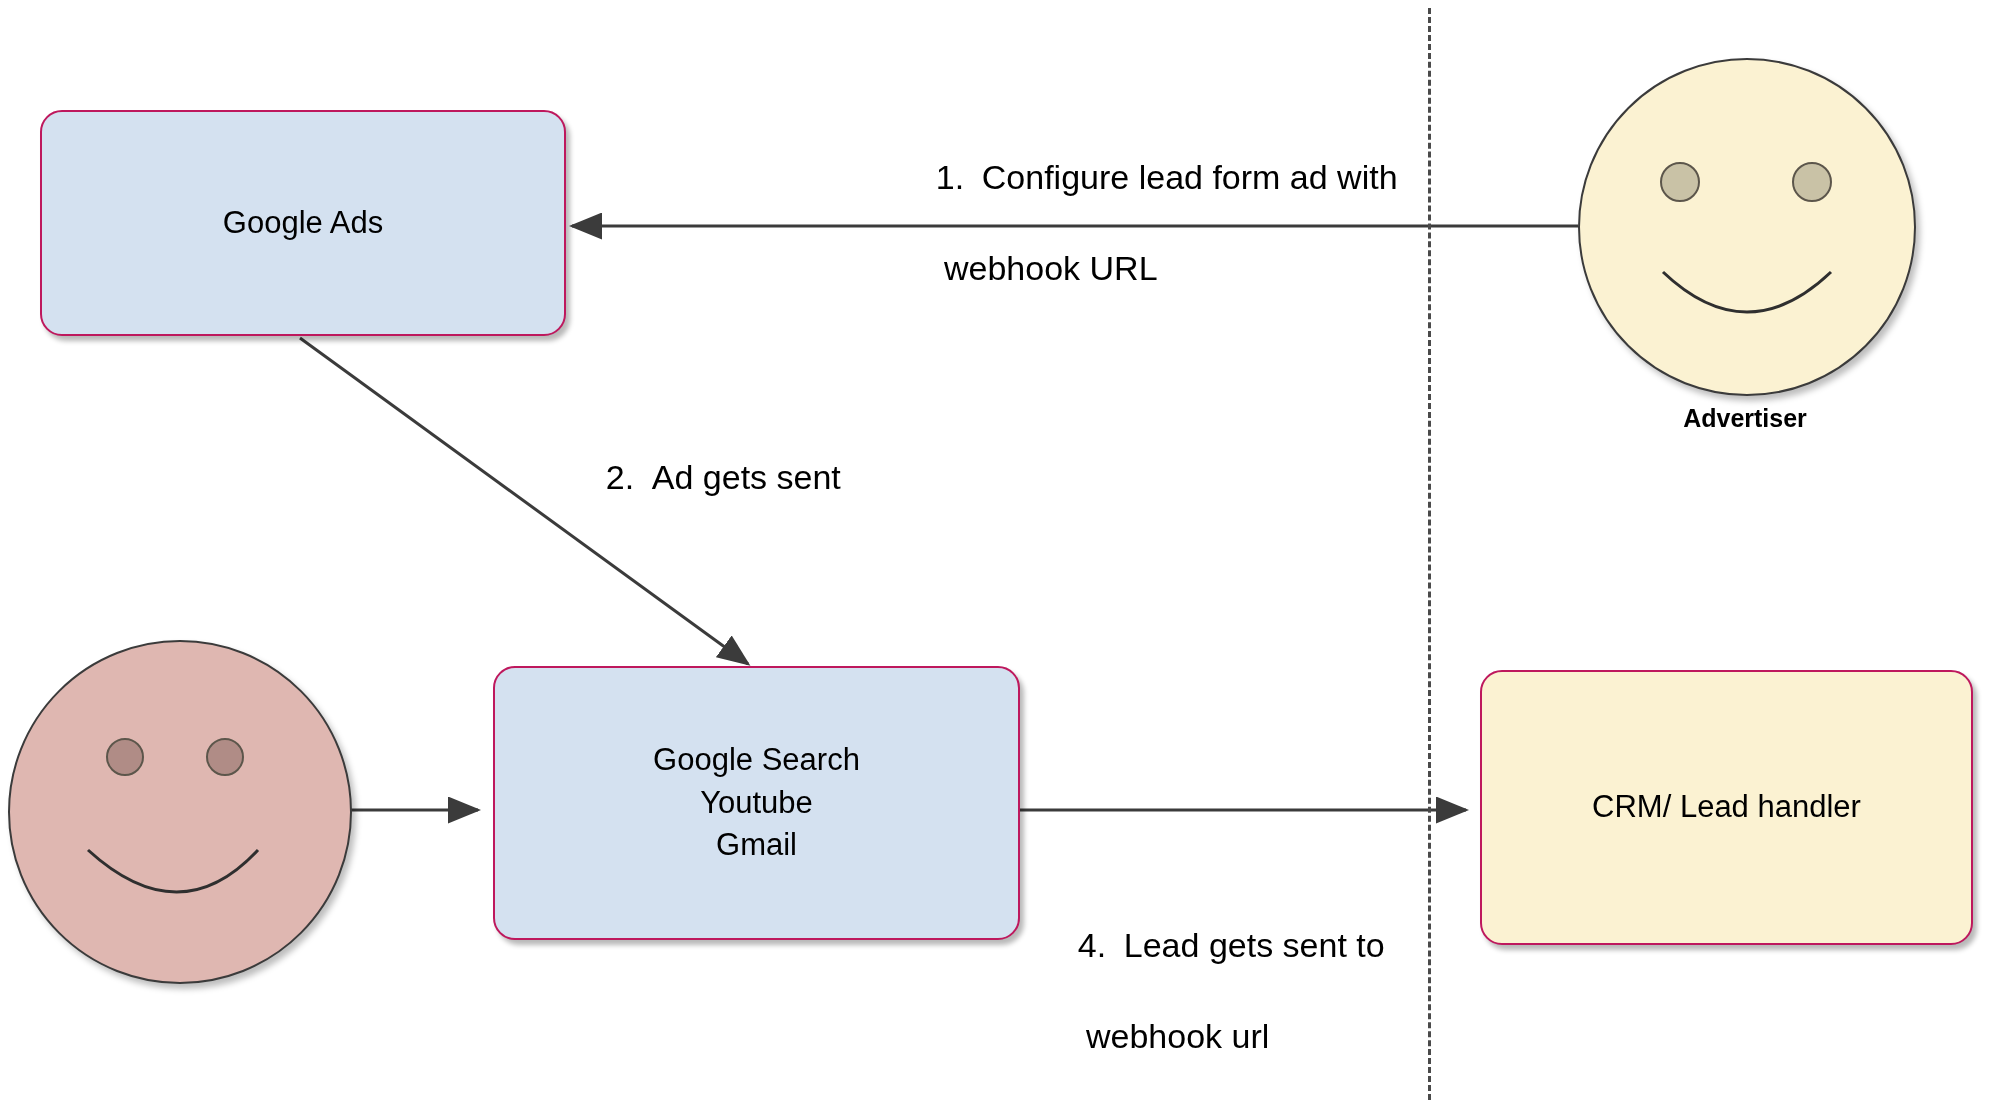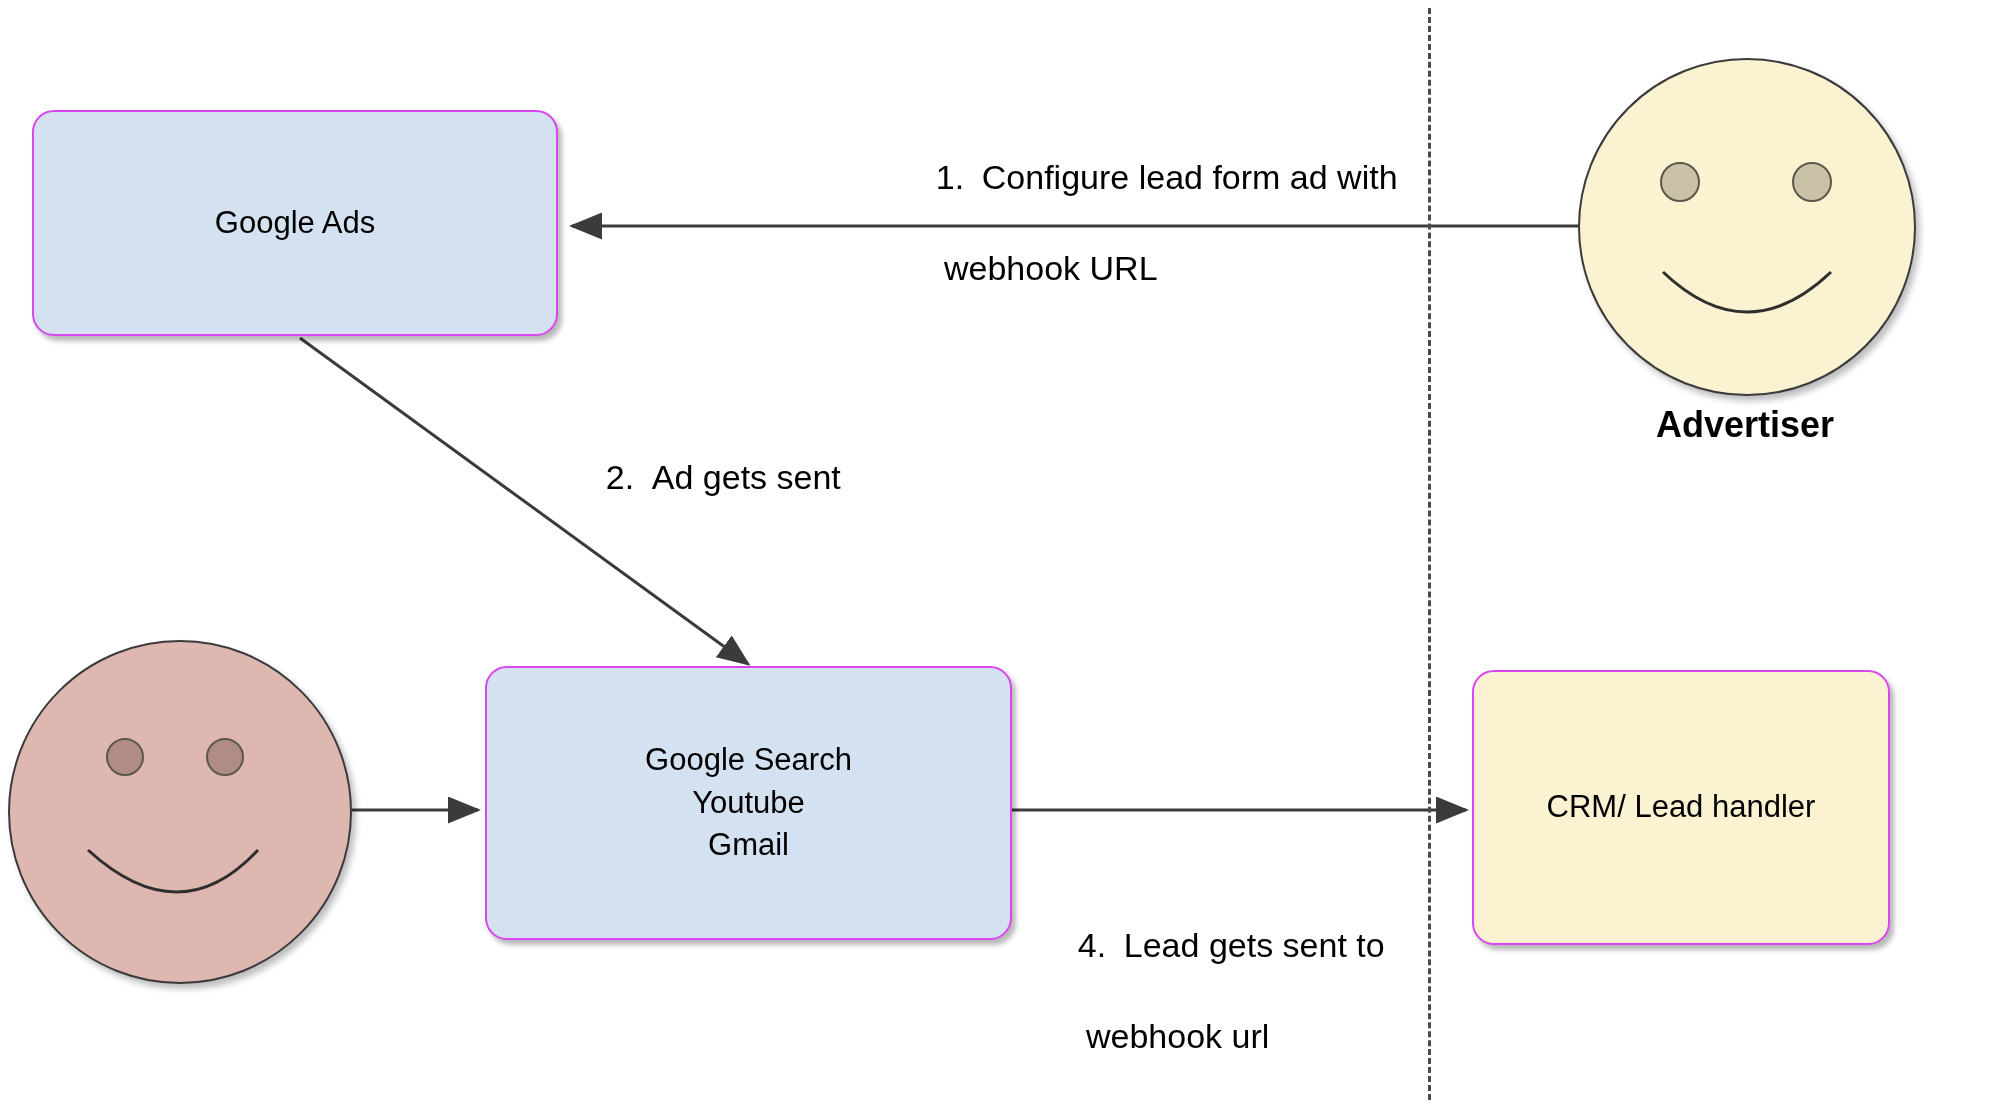--- a/index.html
+++ b/index.html
@@ -23,30 +23,31 @@
     top: 0;
     width: 2004px;
     height: 1116px;
     pointer-events: none;
   }
 
   
   .node-box {
     position: absolute;
     box-sizing: border-box;
-    border: 2px solid #d946ef;
+    border: 2px solid #be185d;
     border-radius: 22px;
     display: flex;
     align-items: center;
     justify-content: center;
     text-align: center;
     color: #000000;
     font-size: 31px;
     line-height: 1.37;
     box-shadow: 4px 5px 5px rgba(0,0,0,0.28);
+    margin-left: 8px;
   }
   .box-blue { background: #d4e1f0; }
   .box-cream { background: #fbf2d2; }
 
   
   .face {
     position: absolute;
     border-radius: 50%;
     border: 2px solid #3b3b3b;
     box-shadow: 4px 5px 6px rgba(0,0,0,0.26);
@@ -68,21 +69,21 @@
     width: 100%;
     height: 100%;
     overflow: visible;
   }
 
   
   .face-caption {
     position: absolute;
     text-align: center;
     font-weight: bold;
-    font-size: 36px;
+    font-size: 25px;
     color: #000000;
     white-space: nowrap;
   }
 
   
   .edge-label {
     position: absolute;
     color: #000000;
     font-size: 34px;
     line-height: 1.33;
@@ -156,21 +157,21 @@
   </div>
 
   <div class="node-box box-blue" style="left:485px; top:666px; width:527px; height:274px;">
     <span>
       <span style="display:block;">Google Search</span>
       <span style="display:block;">Youtube</span>
       <span style="display:block;">Gmail</span>
     </span>
   </div>
 
-  <div class="node-box box-cream" style="left:1472px; top:670px; width:418px; height:275px;">
+  <div class="node-box box-cream" style="left:1472px; top:670px; width:493px; height:275px;">
     <span>CRM/ Lead handler</span>
   </div>
 
   <div class="edge-label" style="left:898px; top:110px;">
     <span class="lbl-num">1.</span><span>Configure lead form ad with</span>
     <span class="lbl-indent">webhook URL</span>
   </div>
 
   <div class="edge-label" style="left:568px; top:410px;">
     <span class="lbl-num">2.</span><span>Ad gets sent</span>

